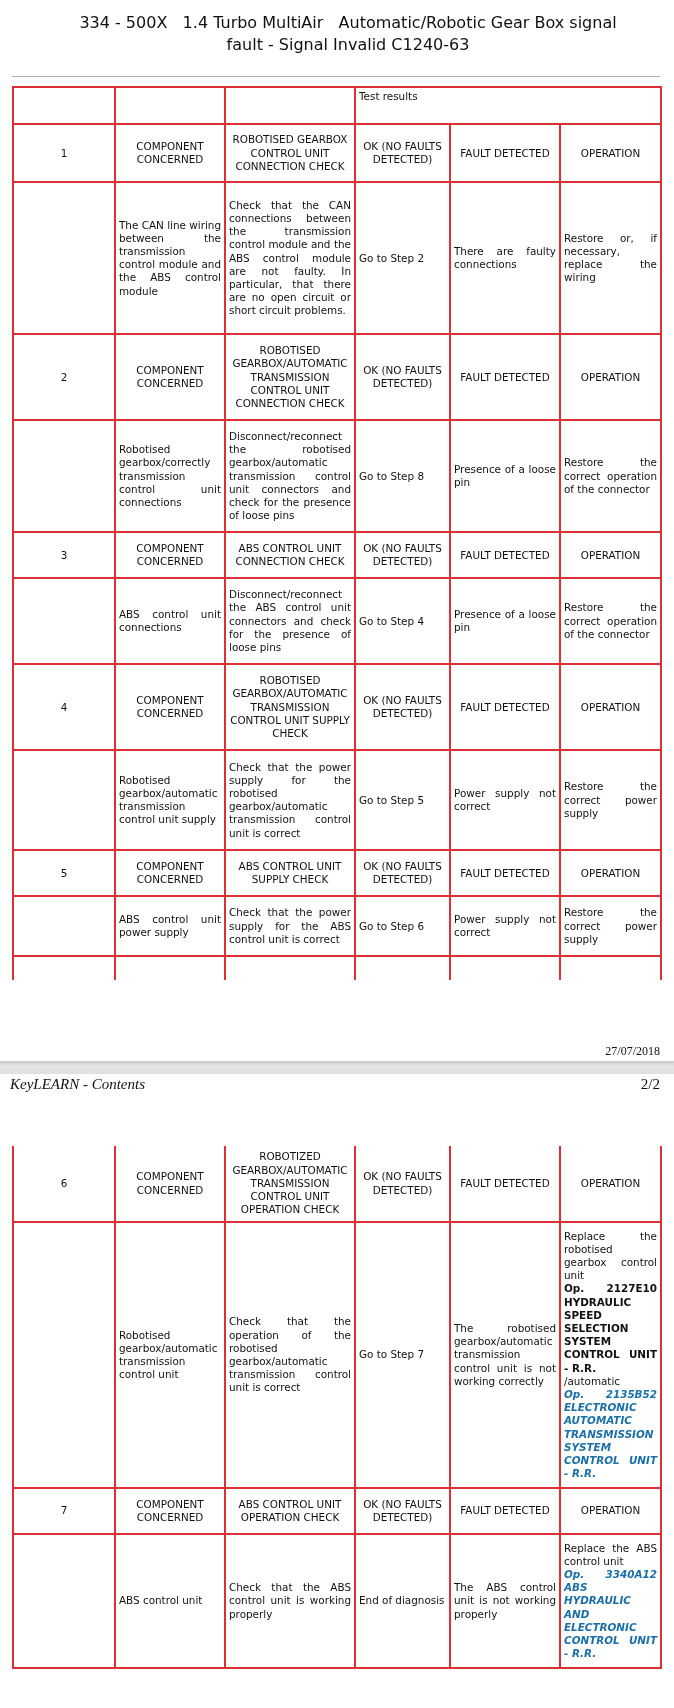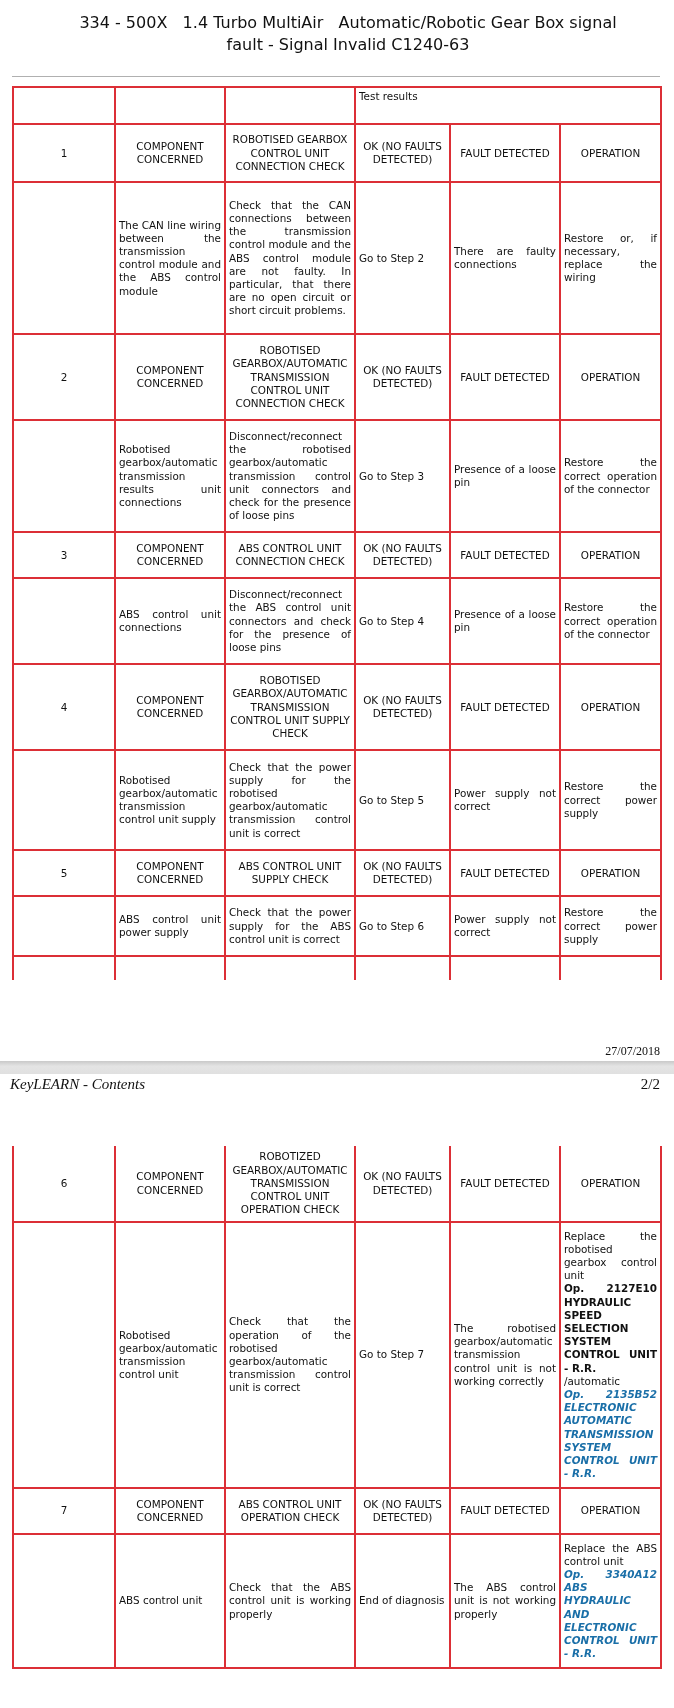--- a/index.html
+++ b/index.html
@@ -70,23 +70,23 @@
   <tr style="height:86px">
     <td class="c">2</td>
     <td class="c">COMPONENT CONCERNED</td>
     <td class="c">ROBOTISED GEARBOX/AUTOMATIC TRANSMISSION CONTROL UNIT CONNECTION CHECK</td>
     <td class="c">OK (NO FAULTS DETECTED)</td>
     <td class="c">FAULT DETECTED</td>
     <td class="c">OPERATION</td>
   </tr>
   <tr style="height:112px">
     <td></td>
-    <td class="j">Robotised gearbox/automatic transmission results unit connections</td>
+    <td class="j">Robotised gearbox/correctly transmission control unit connections</td>
     <td class="j">Disconnect/reconnect the robotised gearbox/automatic transmission control unit connectors and check for the presence of loose pins</td>
-    <td class="l">Go to Step 3</td>
+    <td class="l">Go to Step 8</td>
     <td class="j">Presence of a loose pin</td>
     <td class="j">Restore the correct operation of the connector</td>
   </tr>
 
   <tr style="height:46px">
     <td class="c">3</td>
     <td class="c">COMPONENT CONCERNED</td>
     <td class="c">ABS CONTROL UNIT CONNECTION CHECK</td>
     <td class="c">OK (NO FAULTS DETECTED)</td>
     <td class="c">FAULT DETECTED</td>

